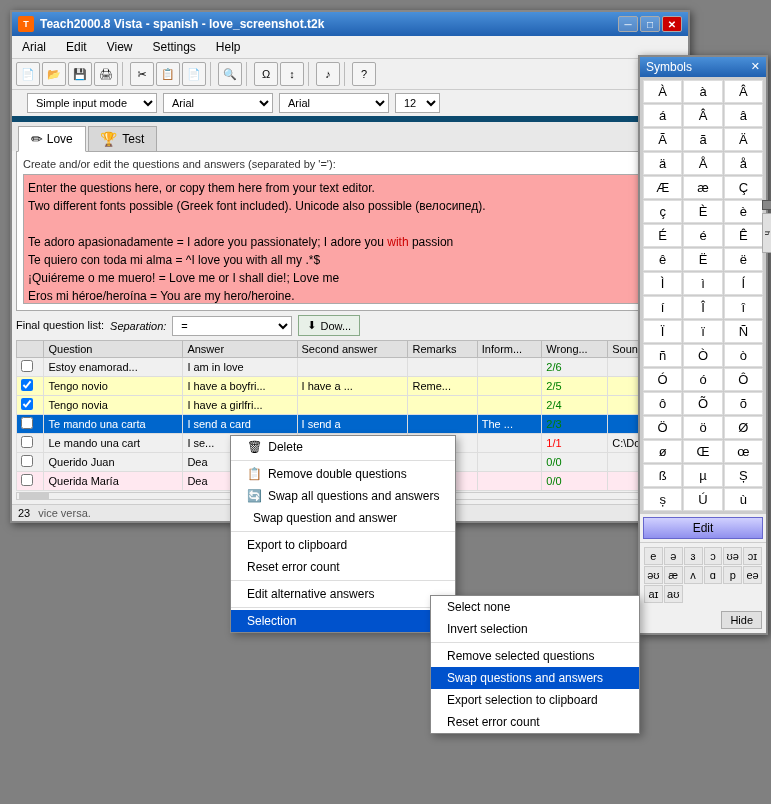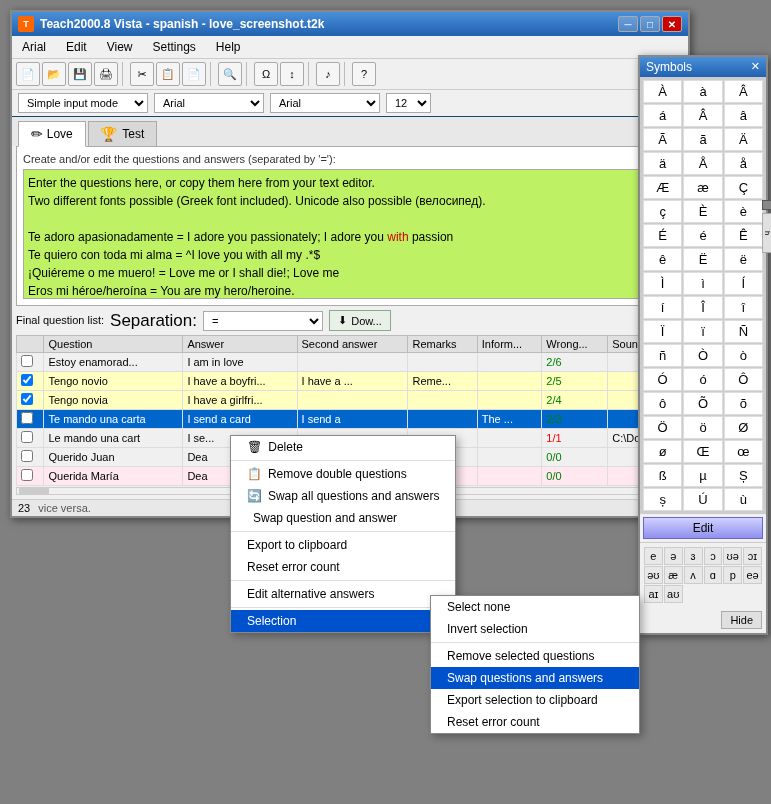--- a/index.html
+++ b/index.html
@@ -56,25 +56,25 @@
     }
     .toolbar-btn {
       width: 24px; height: 24px; border: 1px solid #aaa;
       background: #f5f5f5; cursor: pointer; display: flex;
       align-items: center; justify-content: center; font-size: 11px;
       border-radius: 2px;
     }
     .toolbar-separator { width: 4px; height: 24px; border-left: 1px solid #bbb; margin: 0 2px; }
 
     .mode-bar {
-      padding: 3px 6px;
+      padding: 3px 15px;
       display: flex;
       align-items: center;
       gap: 6px;
-      border-bottom: 1px solid #0c4a6e;
+      border-bottom: 6px solid #0c4a6e;
     }
     .mode-select {
       padding: 2px 4px;
       border: 1px solid #aaa;
       background: white;
       font-size: 11px;
       width: 130px;
     }
     .font-select {
       padding: 2px 4px;
@@ -117,32 +117,32 @@
       background: white;
       border: 1px solid #aaa;
       margin: 0 4px 4px;
       padding: 6px;
     }
 
     .hint-text { font-size: 11px; color: #333; margin-bottom: 4px; }
 
     .text-editor {
       border: 1px solid #aaa;
-      background: #bef264;
+      background: #fca5a5;
       padding: 4px;
       height: 130px;
       overflow-y: auto;
       font-size: 12px;
       line-height: 1.5;
     }
 
     .bottom-section { margin: 0 4px 4px; }
     .final-list-label { font-size: 11px; margin-bottom: 2px; display: flex; align-items: center; gap: 8px; }
     .sep-row { display: flex; align-items: center; gap: 6px; margin-bottom: 4px; }
-    .sep-label { font-size: 17px; }
+    .sep-label { font-size: 11px; font-style: italic; }
     .sep-select {
       border: 1px solid #aaa;
       background: white;
       padding: 2px 4px;
       font-size: 11px;
       width: 120px;
     }
     .download-btn {
       background: #e8f0e8;
       border: 1px solid #88aa88;

